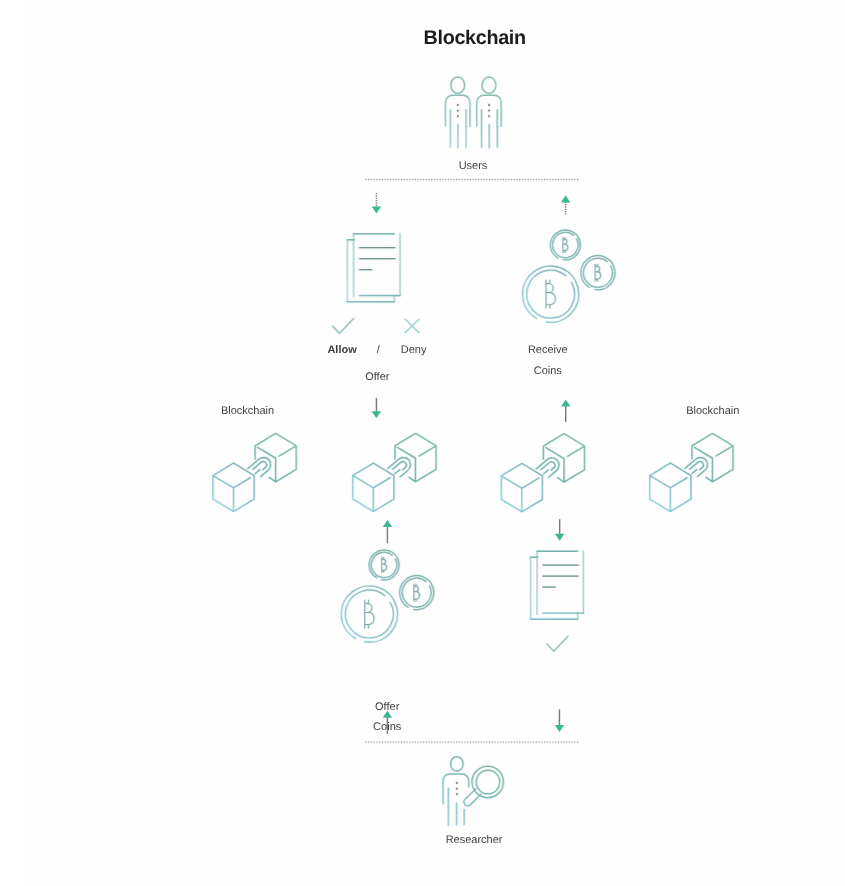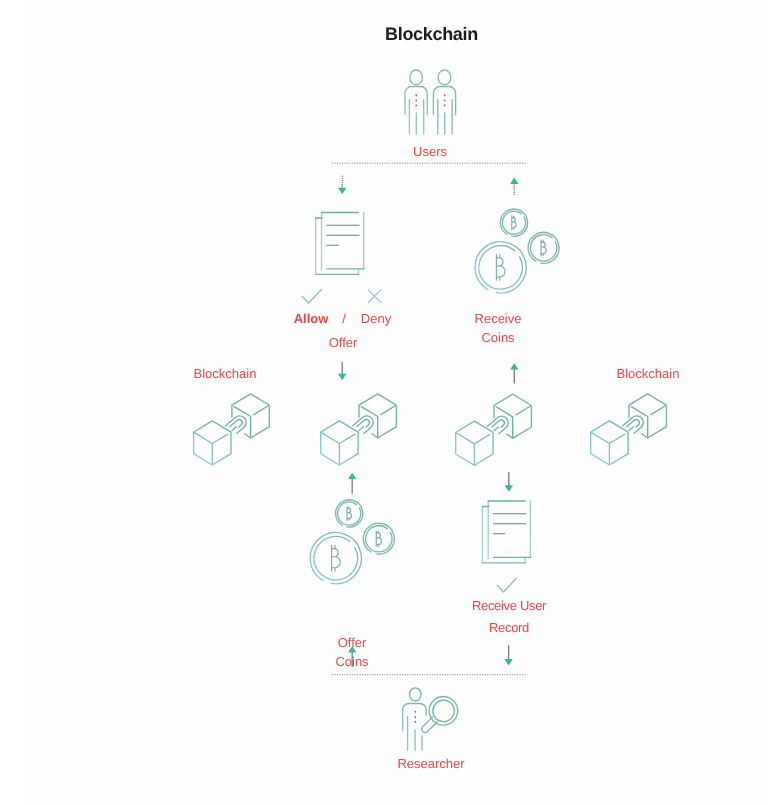--- a/index.html
+++ b/index.html
@@ -1,18 +1,18 @@
 <!DOCTYPE html>
 <html><head>
 <meta charset="utf-8">
 <style>
   html,body{margin:0;padding:0;}
   body{width:768px;height:805px;background:#ffffff;font-family:"Liberation Sans",sans-serif;overflow:hidden;-webkit-font-smoothing:antialiased;text-rendering:geometricPrecision;}
   #stage{position:relative;width:768px;height:805px;background:#fefefe;transform:translateZ(0);opacity:0.999;margin-left:26px;}
-  .lbl{position:absolute;color:#ef4444;font-size:13px;text-align:center;line-height:19px;white-space:pre-line;filter:opacity(1);}
+  .lbl{position:absolute;color:#404040;font-size:10px;text-align:center;line-height:19px;white-space:pre-line;filter:opacity(1);}
   #title{position:absolute;font-size:18px;font-weight:bold;color:#1c1c1c;text-align:center;letter-spacing:-0.32px;filter:opacity(1);}
   svg.lay{position:absolute;left:0;top:0;}
 </style>
 </head>
 <body>
 
 <div id="stage">
 
 <svg class="lay" width="768" height="805">
   <g stroke="#fdfdfe" stroke-width="1" fill="none">
@@ -268,17 +268,15 @@
 <div class="lbl" style="left:245px;top:309px;width:80px;font-weight:bold;">Allow</div>
 <div class="lbl" style="left:298px;top:309px;width:40px;">/</div>
 <div class="lbl" style="left:310px;top:309px;width:80px;">Deny</div>
 <div class="lbl" style="left:267px;top:333px;width:100px;">Offer</div>
 <div class="lbl" style="left:422px;top:309.3px;width:100px;">Receive
 Coins</div>
 <div class="lbl" style="left:149px;top:363.8px;width:100px;">Blockchain</div>
 <div class="lbl" style="left:572px;top:363.8px;width:100px;">Blockchain</div>
 <div class="lbl" style="left:276px;top:633px;width:100px;">Offer
 Coins</div>
-<div class="lbl" style="left:417px;top:594.5px;width:132px;line-height:22.5px;letter-spacing:-0.32px;">Receive User
-Record</div>
 <div class="lbl" style="left:355px;top:754px;width:100px;">Researcher</div>
 
 </div>
 
 </body></html>

